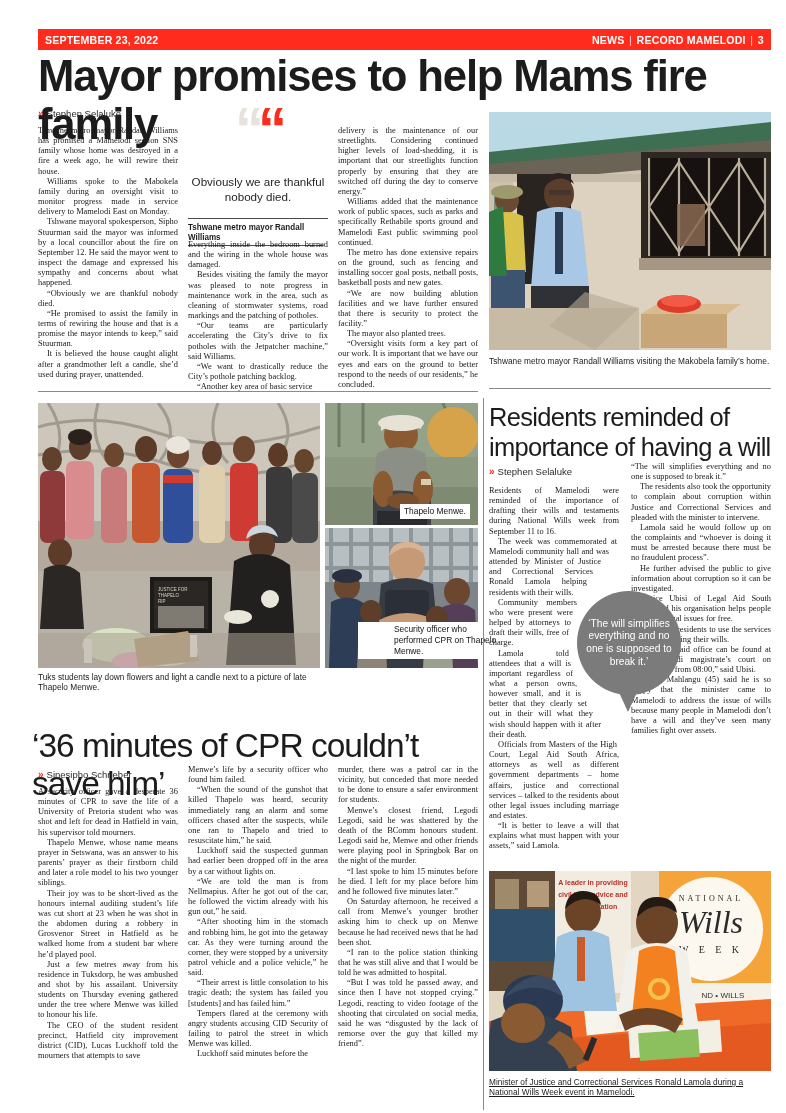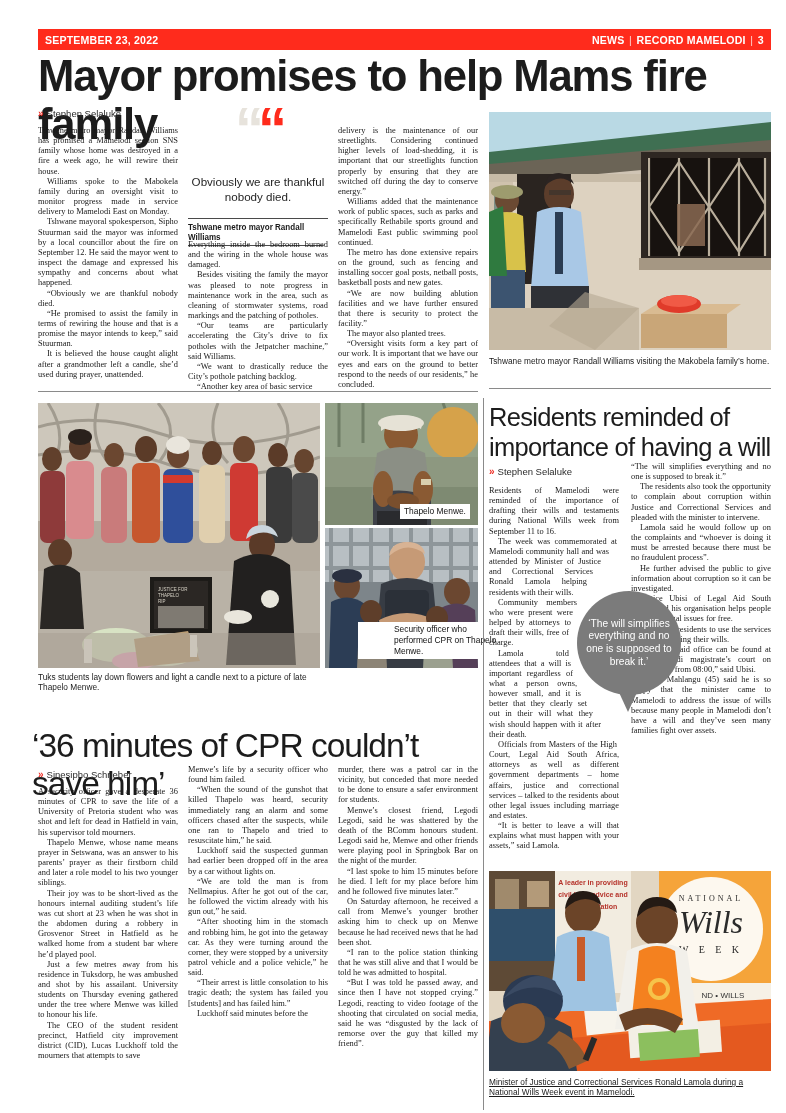--- a/index.html
+++ b/index.html
@@ -481,20 +481,21 @@
       <p>Just a few metres away from his residence in Tuksdorp, he was ambushed and shot by his assailant. University students on Thursday evening gathered under the tree where Menwe was killed to honour his life.</p>
       <p>The CEO of the student resident precinct, Hatfield city improvement district (CID), Lucas Luckhoff told the mourners that attempts to save</p>
     </div>
   <div class="col" id="a3c2" style="left:188px;top:765px;width:140px;">
       <p class="first">Menwe’s life by a security officer who found him failed.</p>
       <p>“When the sound of the gunshot that killed Thapelo was heard, security immediately rang an alarm and some officers chased after the suspects, while one ran to Thapelo and tried to resuscitate him,” he said.</p>
       <p>Luckhoff said the suspected gunman had earlier been dropped off in the area by a car without lights on.</p>
       <p>“We are told the man is from Nellmapius. After he got out of the car, he followed the victim already with his gun out,” he said.</p>
       <p>“After shooting him in the stomach and robbing him, he got into the getaway car. As they were turning around the corner, they were stopped by a university patrol vehicle and a police vehicle,” he said.</p>
       <p>“Their arrest is little consolation to his tragic death; the system has failed you [students] and has failed him.”</p>
+      <p>Tempers flared at the ceremony with angry students accusing CID Security of failing to patrol the street in which Menwe was killed.</p>
       <p>Luckhoff said minutes before the</p>
     </div>
   <div class="col" id="a3c3" style="left:338px;top:765px;width:140px;">
       <p class="first">murder, there was a patrol car in the vicinity, but conceded that more needed to be done to ensure a safer environment for students.</p>
       <p>Menwe’s closest friend, Legodi Legodi, said he was shattered by the death of the BComm honours student. Legodi said he, Menwe and other friends were playing pool in Springbok Bar on the night of the murder.</p>
       <p>“I last spoke to him 15 minutes before he died. I left for my place before him and he followed five minutes later.”</p>
       <p>On Saturday afternoon, he received a call from Menwe’s younger brother asking him to check up on Menwe because he had received news that he had been shot.</p>
       <p>“I ran to the police station thinking that he was still alive and that I would be told he was admitted to hospital.</p>
       <p>“But I was told he passed away, and since then I have not stopped crying.” Legodi, reacting to video footage of the shooting that circulated on social media, said he was “disgusted by the lack of remorse over the guy that killed my friend”.</p>
     </div>

